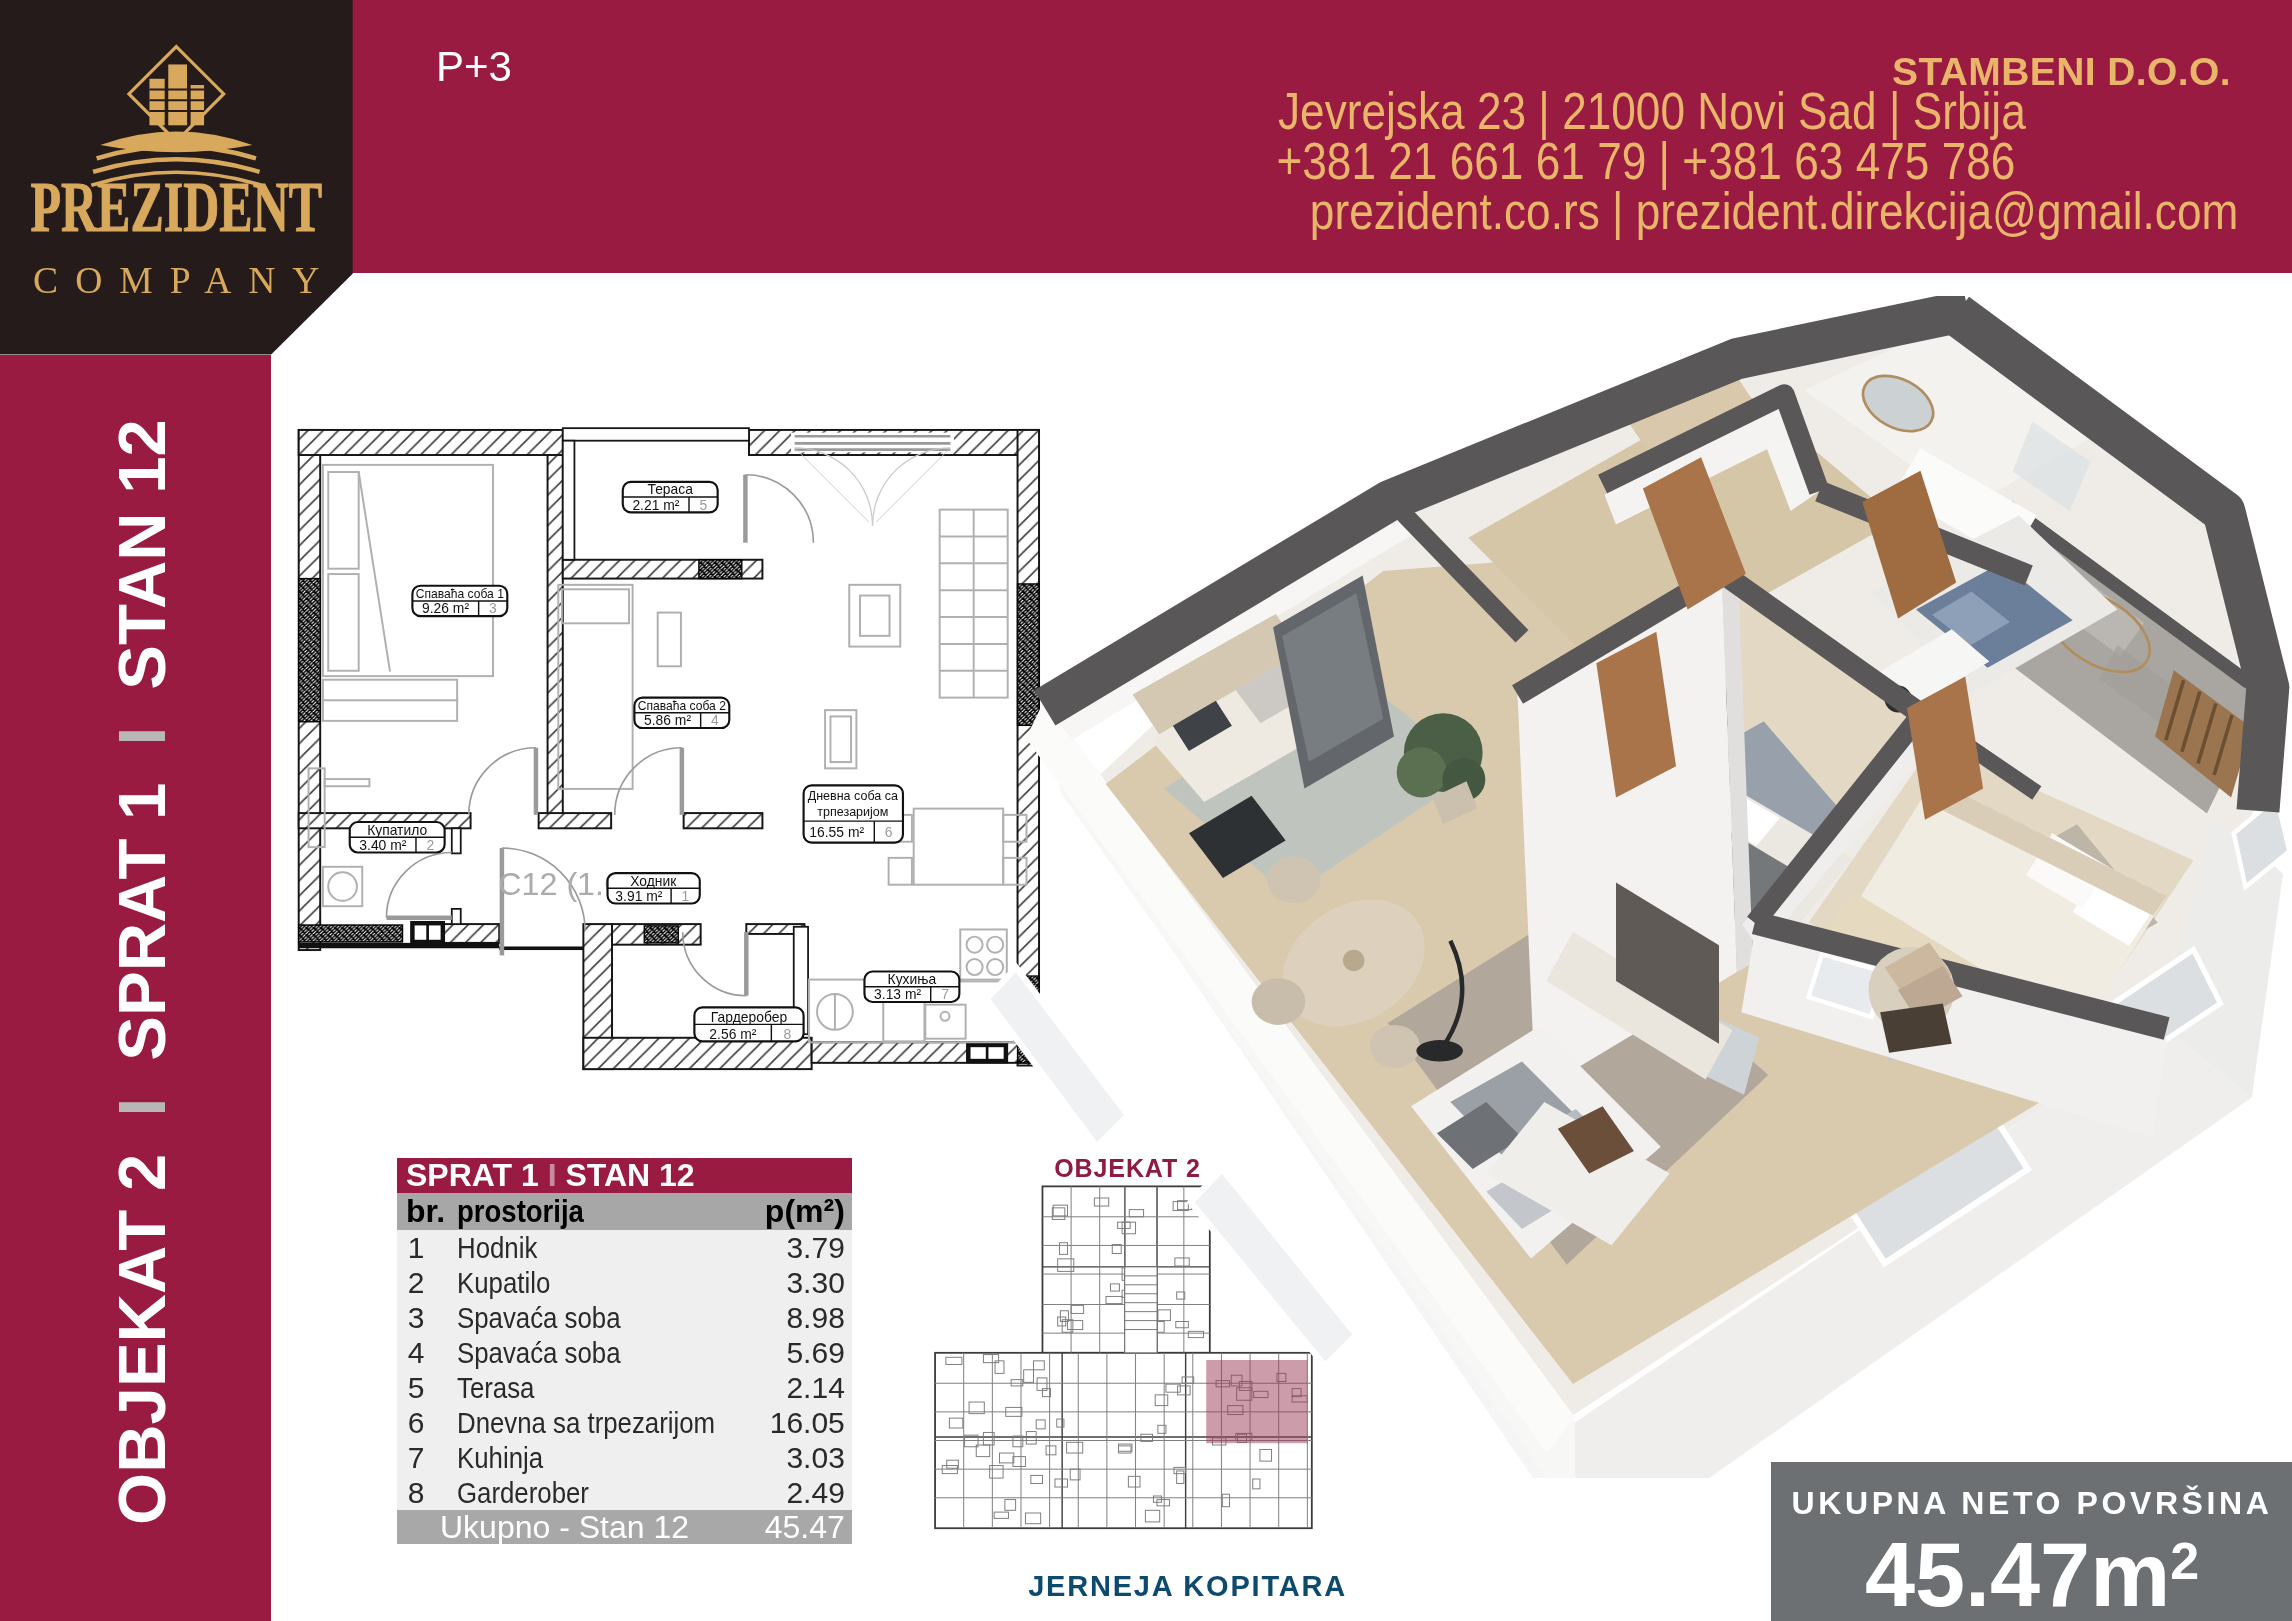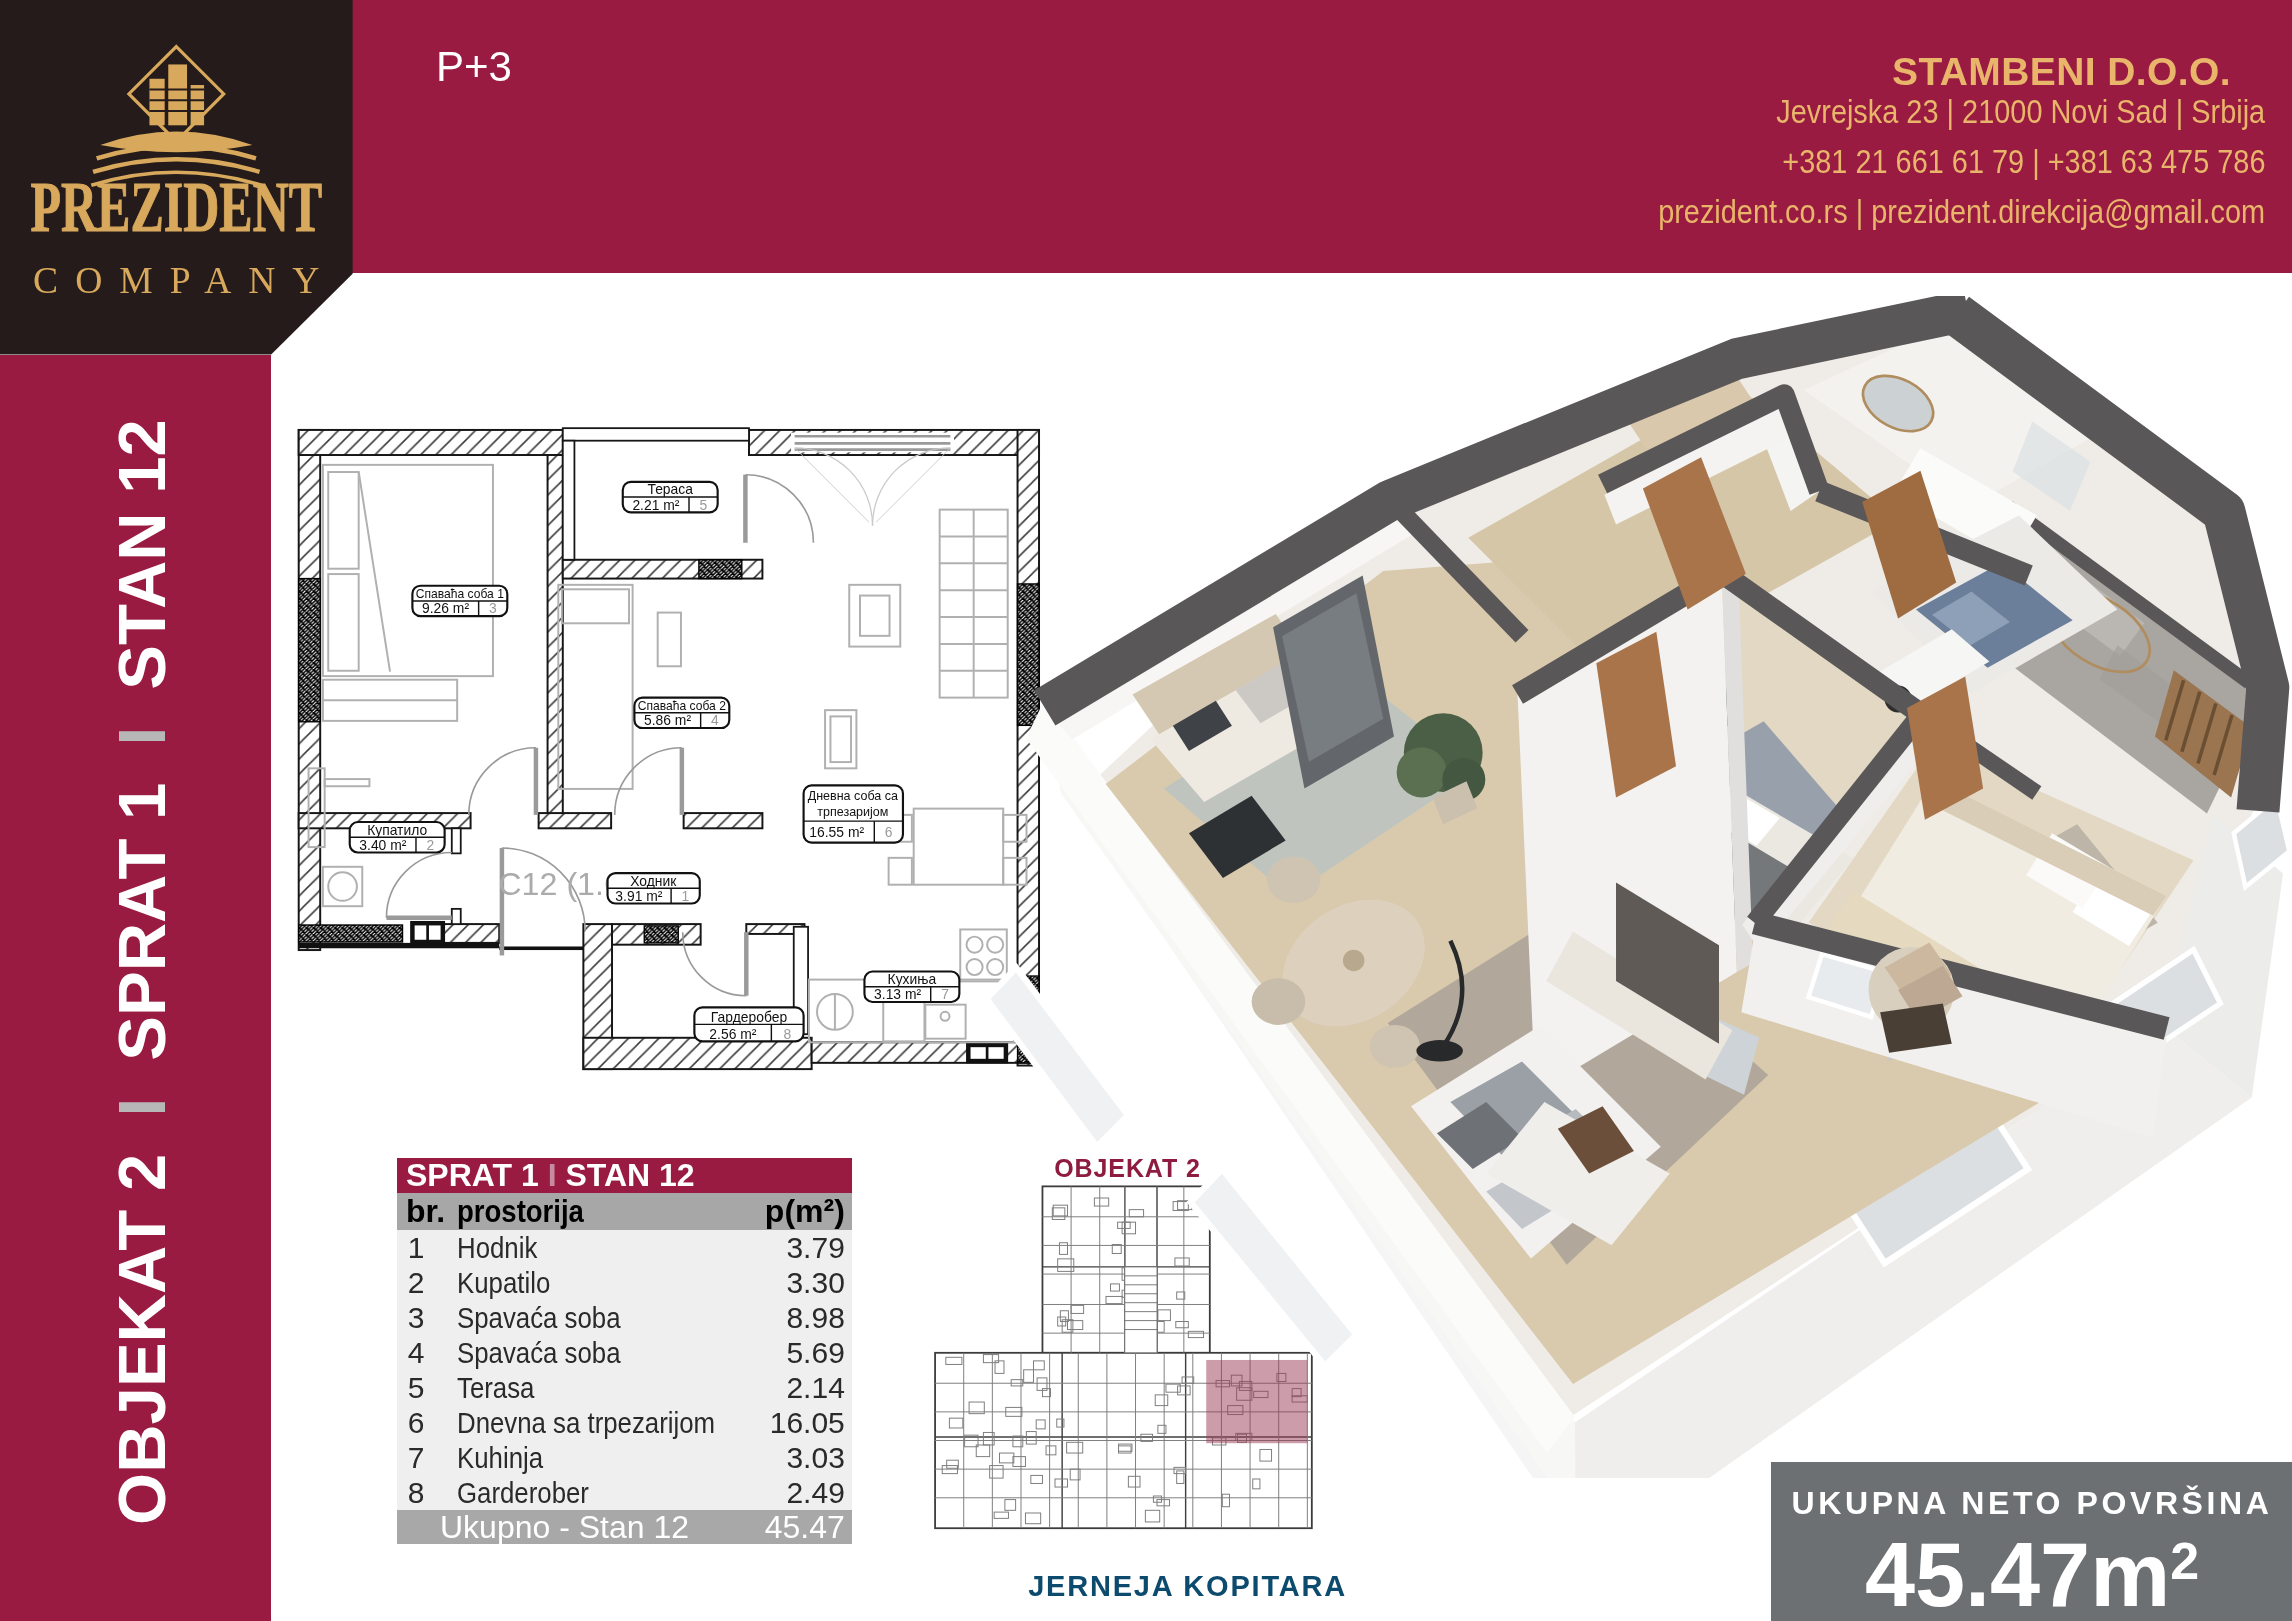--- a/index.html
+++ b/index.html
@@ -12,21 +12,21 @@
 
 <div class="abs" style="left:0;top:0;width:2293px;height:273px;background:#9a1b41;"></div>
 
 <div class="abs" style="left:436px;top:43px;color:#ffffff;">
   <div style="font-size:42px;margin-top:0px;">P+3</div>
 </div>
 
 <div class="abs" style="left:1146px;top:50px;width:1119px;text-align:right;color:#e8b56b;font-size:39px;font-weight:bold;">
     <div style="padding-right:34px;letter-spacing:0.4px;">STAMBENI D.O.O.</div>
   </div>
-<div class="abs" style="left:1146px;top:86px;width:1119px;text-align:right;color:#e8b56b;line-height:50px;font-size:34px;text-decoration:underline;">
+<div class="abs" style="left:1146px;top:86px;width:1119px;color:#e8b56b;line-height:50px;font-size:52px;text-decoration:underline;">
   <div><span style="display:inline-block;transform:scaleX(0.85);transform-origin:right center;white-space:nowrap;">Jevrejska 23 | 21000 Novi Sad | Srbija</span></div>
   <div><span style="display:inline-block;transform:scaleX(0.85);transform-origin:right center;white-space:nowrap;">+381 21 661 61 79 | +381 63 475 786</span></div>
   <div><span style="display:inline-block;transform:scaleX(0.85);transform-origin:right center;white-space:nowrap;">prezident.co.rs | prezident.direkcija@gmail.com</span></div>
 </div>
 
 <svg class="abs" style="left:0;top:0;" width="358" height="358" viewBox="0 0 400 400">
   <polygon points="0,0 394,0 394,306 303,396 0,396" fill="#241b1a"></polygon>
 
   <g stroke="#d8a95c" fill="none" stroke-width="3.5">
     <polygon points="197,52 250,105 197,158 144,105"></polygon>

